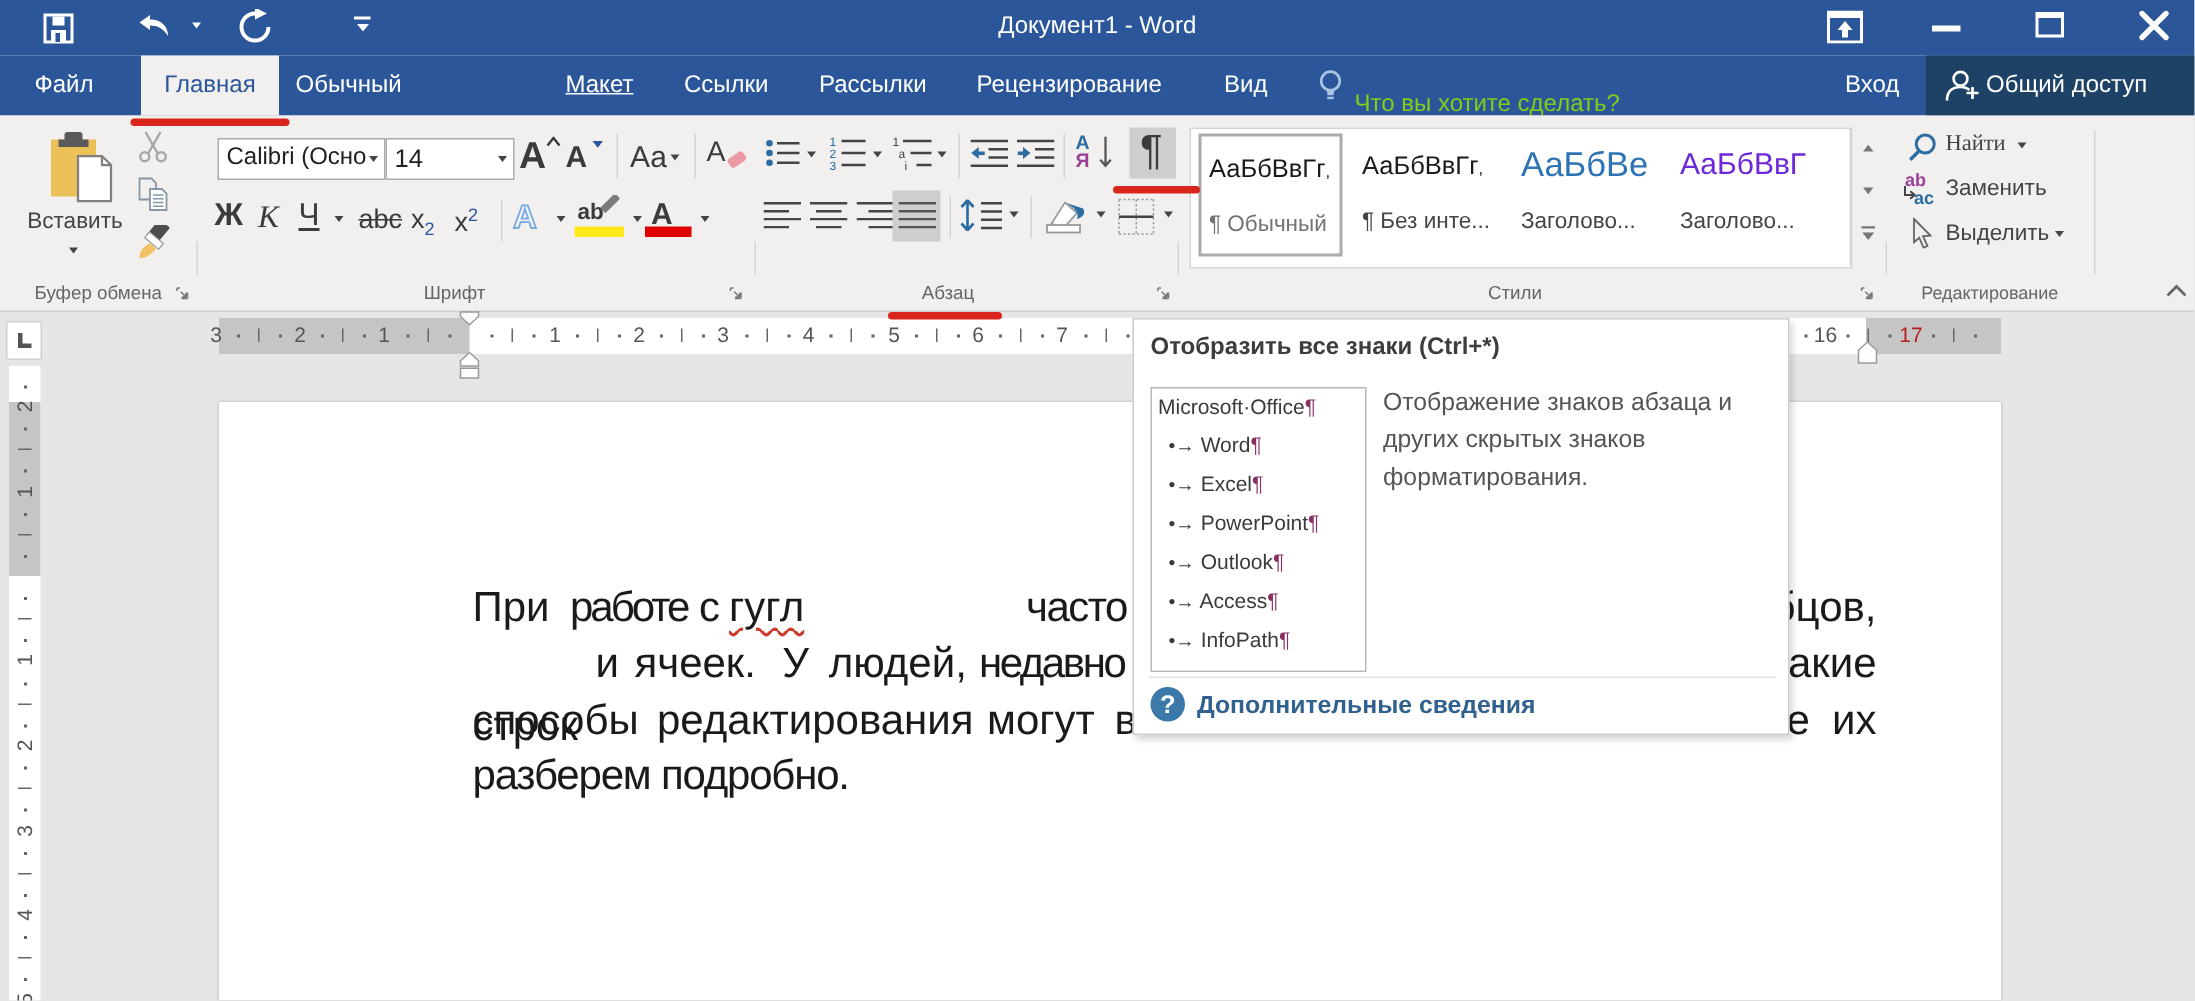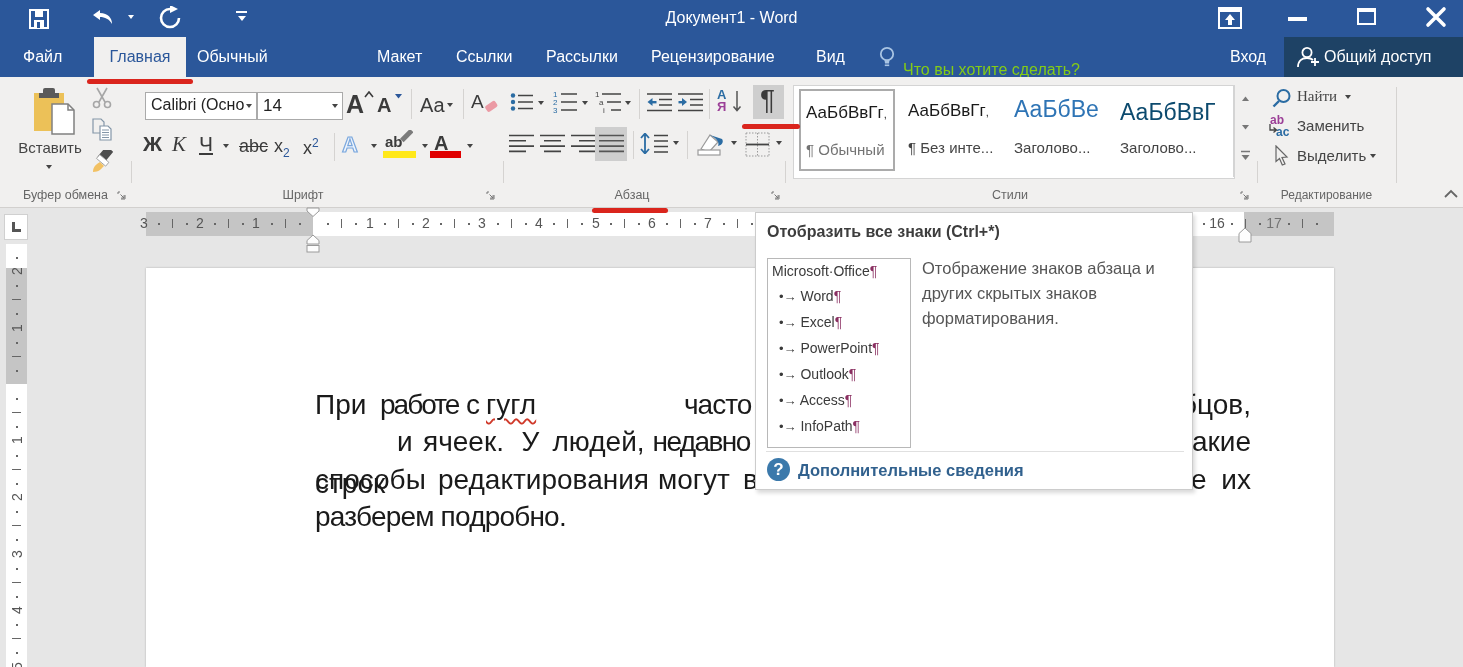--- a/index.html
+++ b/index.html
@@ -56,21 +56,21 @@
   <svg class="abs" style="left:1425px;top:6px;" width="22" height="22" viewBox="0 0 22 22">
     <path d="M3 3 L19 19 M19 3 L3 19" stroke="#fff" stroke-width="3.6" stroke-linecap="round"></path>
   </svg>
 </div>
 
 <div class="abs" id="tabrow" style="left:0;top:37px;width:1463px;height:40px;background:#2b579a;color:#fff;font-size:16px;">
   <div class="abs" style="left:23px;top:11px;">Файл</div>
   <div class="abs" style="left:94px;top:0;width:92px;height:40px;background:#f1f0ef;color:#2b579a;text-align:center;line-height:40px;">Главная</div>
   <div class="abs" style="left:197px;top:11px;">Обычный</div>
   <div class="abs" style="left:290px;top:11px;margin-top:28px;">Дизайн</div>
-  <div class="abs" style="left:377px;top:11px;">Макет</div>
+  <div class="abs" style="left:377px;top:11px;text-decoration:underline;">Макет</div>
   <div class="abs" style="left:456px;top:11px;">Ссылки</div>
   <div class="abs" style="left:546px;top:11px;">Рассылки</div>
   <div class="abs" style="left:651px;top:11px;">Рецензирование</div>
   <div class="abs" style="left:816px;top:11px;">Вид</div>
 
   <svg class="abs" style="left:878px;top:9px;" width="18" height="23" viewBox="0 0 18 23">
     <circle cx="9" cy="8" r="6.2" fill="none" stroke="#a9c4e3" stroke-width="1.8"></circle>
     <path d="M6.5 14 L11.5 14 L11 17.5 L7 17.5 Z" fill="#a9c4e3"></path>
     <rect x="6.8" y="18.5" width="4.4" height="1.6" fill="#a9c4e3"></rect>
   </svg>
@@ -316,21 +316,21 @@
       <div class="abs" style="left:3px;top:12px;font-size:17px;color:#1a1a1a;white-space:nowrap;">АаБбВвГг<span style="font-size:11px;">,</span></div>
       <div class="abs" style="left:3px;top:50px;font-size:15px;color:#444;white-space:nowrap;">¶ Без инте...</div>
     </div>
 
     <div class="abs" style="left:226px;top:12px;width:96px;height:82px;overflow:hidden;">
       <div class="abs" style="left:3px;top:7px;font-size:23px;color:#2e74b5;white-space:nowrap;font-weight:300;">АаБбВе</div>
       <div class="abs" style="left:3px;top:50px;font-size:15px;color:#444;white-space:nowrap;">Заголово...</div>
     </div>
 
     <div class="abs" style="left:332px;top:12px;width:98px;height:82px;overflow:hidden;">
-      <div class="abs" style="left:3px;top:10px;font-size:23px;color:#0c4a6e;white-space:nowrap;">АаБбВвГ</div>
+      <div class="abs" style="left:3px;top:10px;font-size:20px;color:#6d28d9;white-space:nowrap;">АаБбВвГ</div>
       <div class="abs" style="left:3px;top:50px;font-size:15px;color:#444;white-space:nowrap;">Заголово...</div>
     </div>
 
     <div class="abs" style="left:448px;top:8px;width:1px;height:92px;background:#d4d4d4;"></div>
     <svg class="abs" style="left:456px;top:18px;" width="9" height="7" viewBox="0 0 9 7">
         <path d="M1 6 L4.5 1.5 L8 6 Z" fill="#777"></path>
       </svg>
     <svg class="abs" style="left:456px;top:47px;" width="9" height="7" viewBox="0 0 9 7">
         <path d="M1 1 L4.5 5.5 L8 1 Z" fill="#777"></path>
       </svg>
@@ -455,21 +455,21 @@
 <div class="abs" style="left:1132.2px;top:11px;width:1px;height:9px;background:#666;"></div>
 <div class="abs" style="left:1146.4px;top:15px;width:2px;height:2px;background:#666;"></div>
 <div class="abs" style="left:1152px;top:7px;width:16px;text-align:center;font-size:14px;color:#555;">15</div>
 <div class="abs" style="left:1174.6px;top:15px;width:2px;height:2px;background:#666;"></div>
 <div class="abs" style="left:1188.8px;top:11px;width:1px;height:9px;background:#666;"></div>
 <div class="abs" style="left:1202.9px;top:15px;width:2px;height:2px;background:#666;"></div>
 <div class="abs" style="left:1209px;top:7px;width:16px;text-align:center;font-size:14px;color:#555;">16</div>
 <div class="abs" style="left:1231.1px;top:15px;width:2px;height:2px;background:#666;"></div>
 <div class="abs" style="left:1245.2px;top:11px;width:1px;height:9px;background:#666;"></div>
 <div class="abs" style="left:1259.4px;top:15px;width:2px;height:2px;background:#666;"></div>
-<div class="abs" style="left:1266px;top:7px;width:16px;text-align:center;font-size:14px;color:#737373;">17</div>
+<div class="abs" style="left:1266px;top:7px;width:16px;text-align:center;font-size:14px;color:#b91c1c;">17</div>
 <div class="abs" style="left:1287.6px;top:15px;width:2px;height:2px;background:#666;"></div>
 <div class="abs" style="left:1301.8px;top:11px;width:1px;height:9px;background:#666;"></div>
 <div class="abs" style="left:1315.9px;top:15px;width:2px;height:2px;background:#666;"></div>
 <svg class="abs" style="left:306px;top:-1px;" width="14" height="10" viewBox="0 0 14 10">
         <path d="M1 1 L13 1 L13 4 L7 9.5 L1 4 Z" fill="#fdfdfd" stroke="#9a9a9a" stroke-width="1"></path>
       </svg>
 <svg class="abs" style="left:306px;top:26px;" width="14" height="19" viewBox="0 0 14 19">
         <path d="M7 1 L13 6.5 L13 10 L1 10 L1 6.5 Z" fill="#fdfdfd" stroke="#9a9a9a" stroke-width="1"></path>
         <rect x="1" y="11.5" width="12" height="6.5" fill="#fdfdfd" stroke="#9a9a9a" stroke-width="1"></rect>
       </svg>

